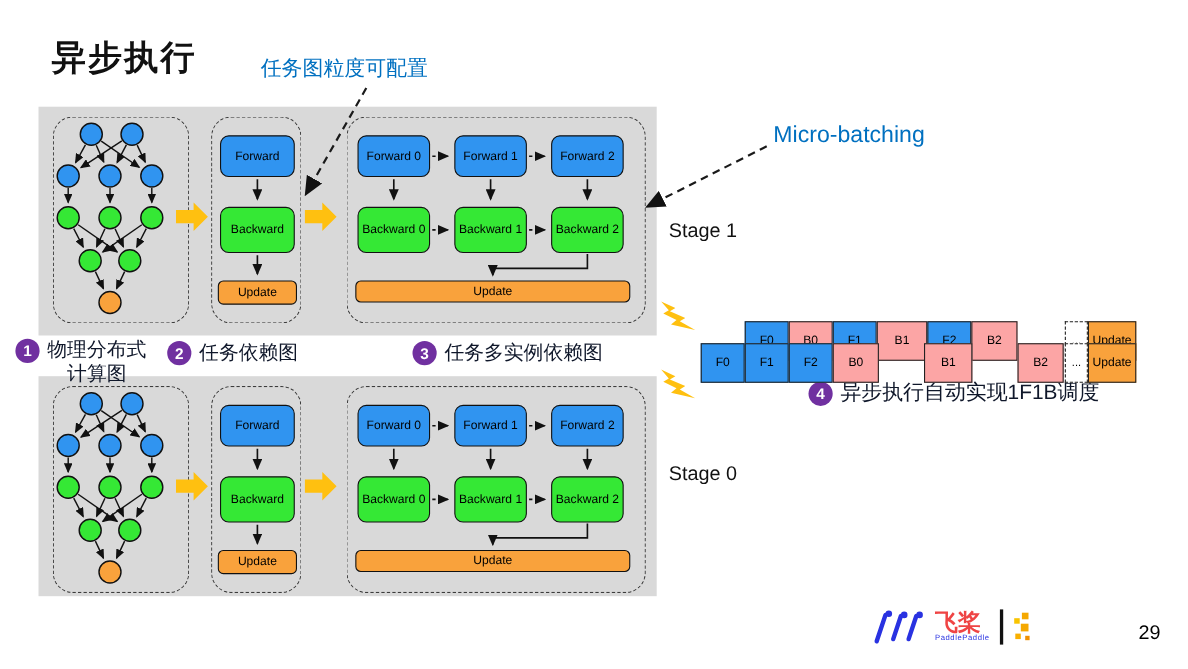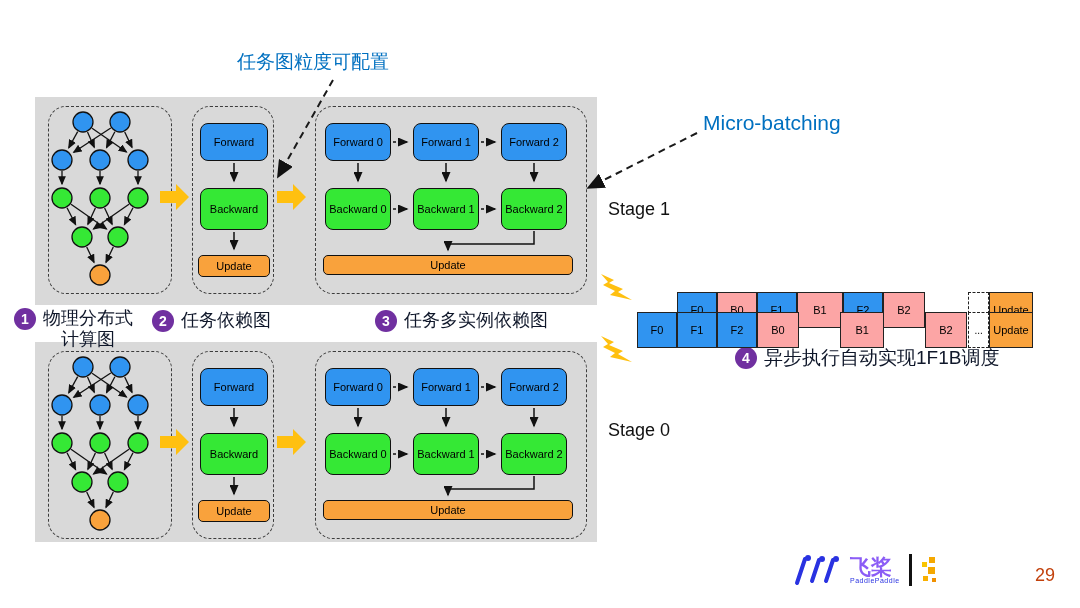--- a/index.html
+++ b/index.html
@@ -25,33 +25,34 @@
               font-size:14px;font-weight:bold;display:flex;align-items:center;justify-content:center;}
   .caption-text{font-size:18px;line-height:21px;color:#0f172a;}
   #schedule{position:absolute;left:637px;top:292px;width:400px;height:40px;}
   .sch-cell{position:absolute;height:36px;border:1.5px solid #222;box-sizing:border-box;
             display:flex;align-items:center;justify-content:center;font-size:11px;color:#000;background:#fff;}
   .sch-F{background:#3094F0;}
   .sch-B{background:#fca5a5;text-align:center;}
   .sch-U{background:#F9A23C;}
   .sch-dots{background:#fff;border-style:dashed;font-size:10px;}
   .footer{position:absolute;display:flex;align-items:center;}
-  .paddle-cn{font-size:21px;font-weight:bold;color:#8b5cf6;line-height:20px;}
+  .paddle-cn{font-size:21px;font-weight:bold;color:#ef4444;line-height:20px;}
   .paddle-en{font-size:7px;color:#2932E1;letter-spacing:0.5px;}
   .logo-sep{width:3px;height:32px;background:#111;margin:0 9px;}
   .datafun-text{font-size:24px;font-weight:bold;font-style:italic;
                 background:linear-gradient(90deg,#F5A800,#F2520A);
                 -webkit-background-clip:text;background-clip:text;color:transparent;-webkit-text-fill-color:transparent;}
-  .page-num{position:absolute;font-size:18px;color:#c2410c;}
+  .page-num{position:absolute;font-size:18px;color:#000000;}
 </style>
 </head>
 <body>
 
 <div id="slide">
 
+  <div class="abs title" style="left:47px;top:32px;">异步执行</div>
   <div class="abs micro-note" style="left:703px;top:111px;">Micro-batching</div>
   <div class="abs blue-note" style="left:237px;top:49px;">任务图粒度可配置</div>
   <div class="abs stage-label" style="left:608px;top:199px;">Stage 1</div>
   <div class="abs stage-label" style="left:608px;top:420px;">Stage 0</div>
 
   <div class="panel" style="top:97px;height:208px;">
     <svg class="layer" width="562" height="208">
       <defs>
         <marker id="ah1" markerWidth="7" markerHeight="6" refX="6" refY="3" orient="auto">
           <path d="M0,0 L7,3 L0,6 Z" fill="#111"></path>

